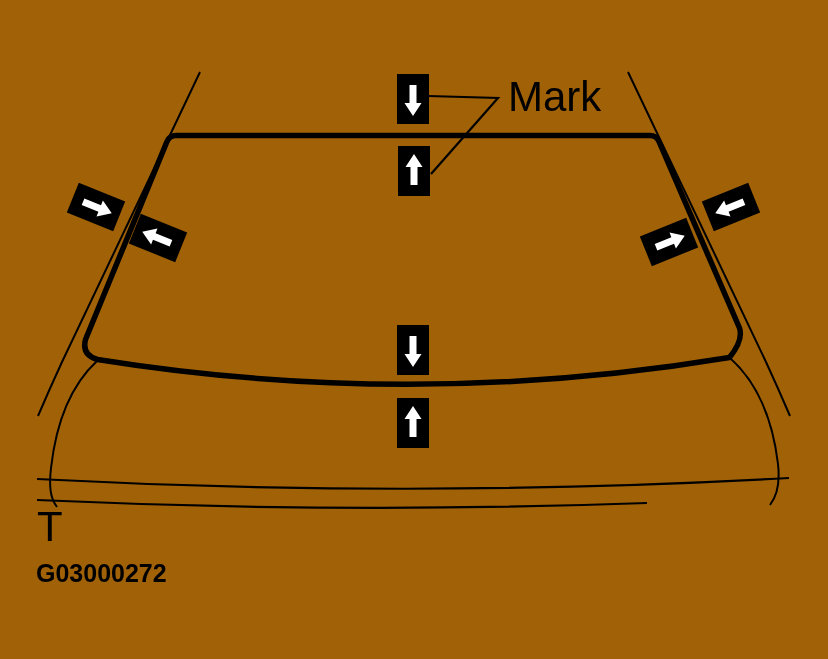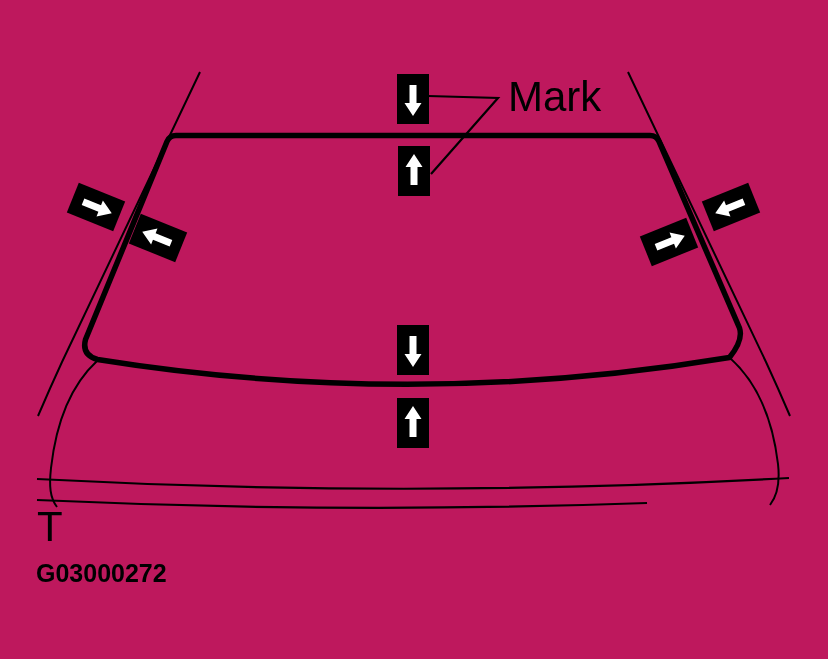--- a/index.html
+++ b/index.html
@@ -1,19 +1,19 @@
 <!DOCTYPE html>
 <html><head>
 <meta charset="utf-8">
 <style>
   html,body{margin:0;padding:0;background:#ffffff;}
   .page{
     position:relative;
     width:828px;height:659px;
-    background:#be185d;
+    background:#a16207;
     overflow:hidden;
     font-family:"Liberation Sans",sans-serif;
   }
   svg{display:block;width:828px;height:659px;}
   .lineart{fill:none;stroke:#000000;}
   .glass-outline{stroke-width:5.5;stroke-linejoin:round;}
   .thin-line{stroke-width:2;}
   .deck-line{stroke-width:2.2;}
   .leader{stroke-width:2.2;fill:none;}
   .marker-box{stroke:none;}

